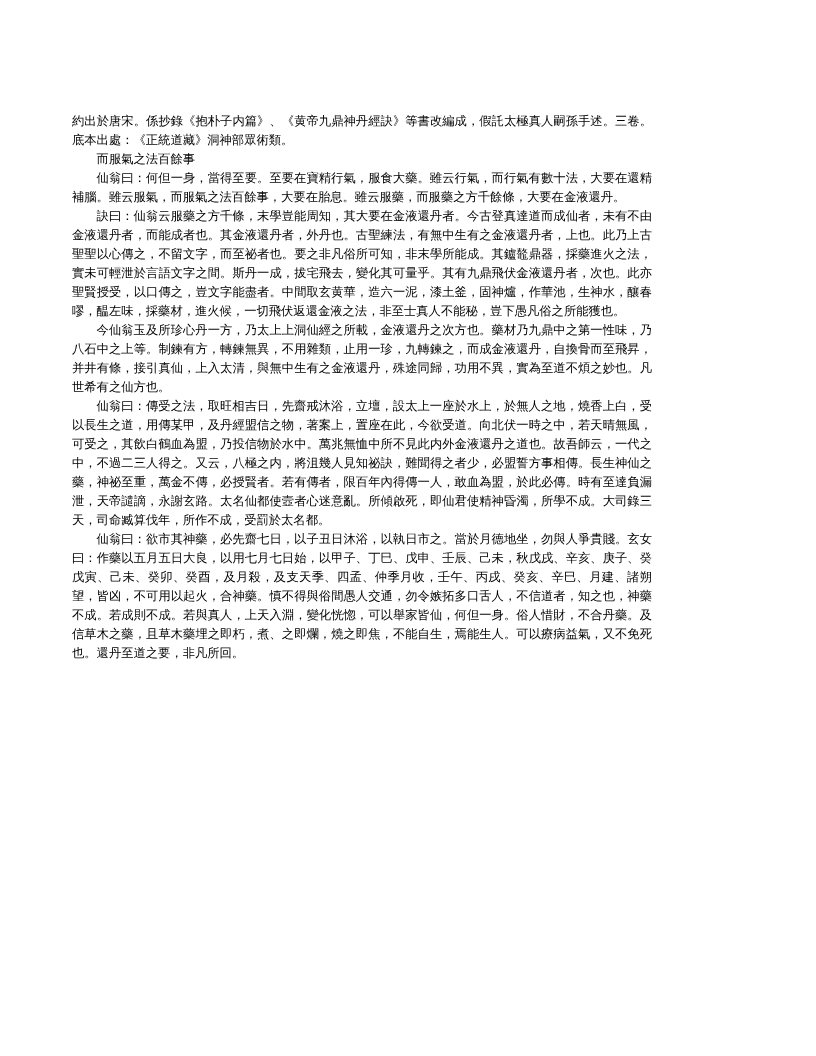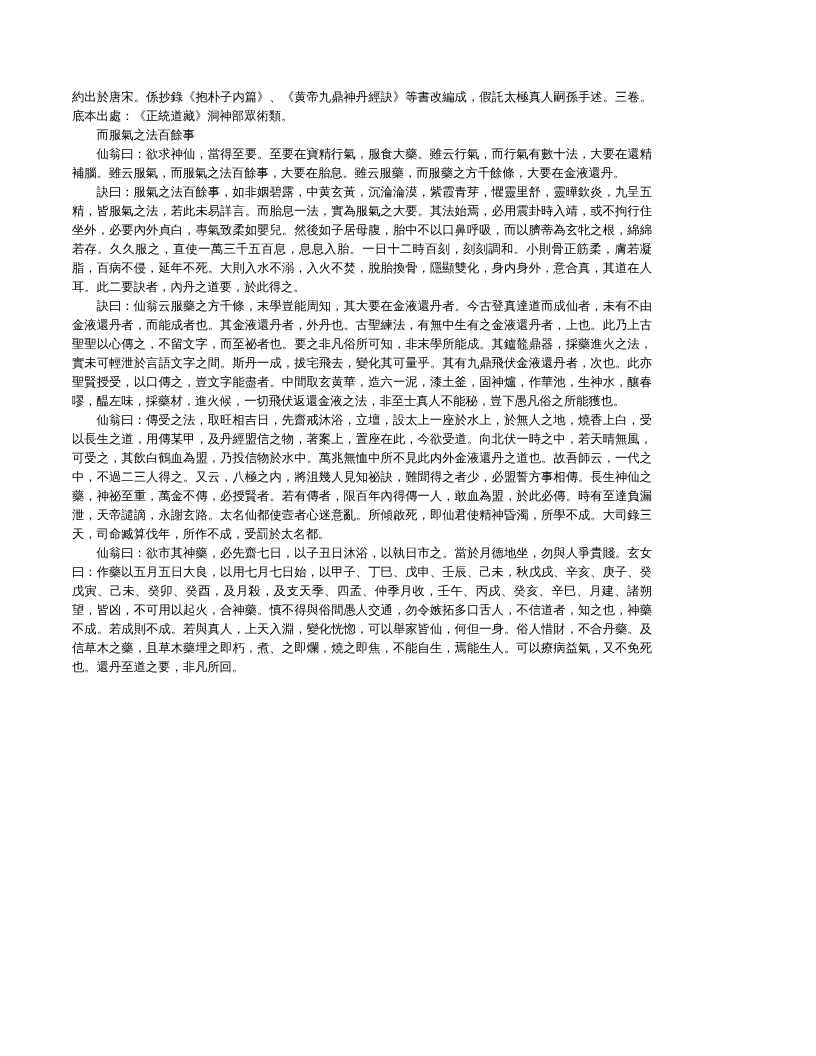--- a/index.html
+++ b/index.html
@@ -6,21 +6,21 @@
     margin: 0;
     padding: 0;
     background: #ffffff;
   }
   .page {
     width: 724px;
     height: 1056px;
     background: #ffffff;
     position: relative;
     box-sizing: border-box;
-    padding: 88px 72px 60px 72px;
+    padding: 112px 72px 60px 72px;
     font-family: "DejaVu Serif", "Liberation Serif", serif;
     color: #000000;
   }
   .doc-body {
     font-size: 12.3px;
     line-height: 19.0px;
     text-align: justify;
     text-justify: inter-ideograph;
   }
   .para {
@@ -36,19 +36,19 @@
     text-indent: 2em;
   }
 </style>
 </head>
 <body>
 
 <div class="page">
   <div class="doc-body">
     <p class="para">約出於唐宋。係抄錄《抱朴子内篇》、《黄帝九鼎神丹經訣》等書改編成，假託太極真人嗣孫手述。三卷。底本出處：《正統道藏》洞神部眾術類。</p>
     <p class="title-line">而服氣之法百餘事</p>
-    <p class="para-indent">仙翁曰：欲求神仙，當得至要。至要在寶精行氣，服食大藥。雖云行氣，而行氣有數十法，大要在還精補腦。雖云服氣，而服氣之法百餘事，大要在胎息。雖云服藥，而服藥之方千餘條，大要在金液還丹。</p>
-    <p class="para-indent">訣曰：服氣之法百餘事，如非姻碧露，中黄玄黃，沉淪淪漠，紫霞青芽，懼靈里舒，靈曄欽炎，九呈五精，皆服氣之法，若此未易詳言。而胎息一法，實為服氣之大要。其法始焉，必用震卦時入靖，或不拘行住坐外，必要內外貞白，專氣致柔如嬰兒。然後如子居母腹，胎中不以口鼻呼吸，而以臍蒂為玄牝之根，綿綿若存。久久服之，直使一萬三千五百息，息息入胎。一日十二時百刻，刻刻調和。小則骨正筋柔，膚若凝脂，百病不侵，延年不死。大則入水不溺，入火不焚，脫胎換骨，隱顯雙化，身内身外，意合真，其道在人耳。此二要訣者，內丹之道要，於此得之。</p>
+    <p class="para-indent">仙翁曰：何但一身，當得至要。至要在寶精行氣，服食大藥。雖云行氣，而行氣有數十法，大要在還精補腦。雖云服氣，而服氣之法百餘事，大要在胎息。雖云服藥，而服藥之方千餘條，大要在金液還丹。</p>
     <p class="para-indent">訣曰：仙翁云服藥之方千條，末學豈能周知，其大要在金液還丹者。今古登真達道而成仙者，未有不由金液還丹者，而能成者也。其金液還丹者，外丹也。古聖練法，有無中生有之金液還丹者，上也。此乃上古聖聖以心傳之，不留文字，而至祕者也。要之非凡俗所可知，非末學所能成。其鑪鼇鼎器，採藥進火之法，實未可輕泄於言語文字之間。斯丹一成，拔宅飛去，變化其可量乎。其有九鼎飛伏金液還丹者，次也。此亦聖賢授受，以口傳之，豈文字能盡者。中間取玄黄華，造六一泥，漆土釜，固神爐，作華池，生神水，釀春嘐，醖左味，採藥材，進火候，一切飛伏返還金液之法，非至士真人不能秘，豈下愚凡俗之所能獲也。</p>
+    <p class="para-indent">今仙翁玉及所珍心丹一方，乃太上上洞仙經之所載，金液還丹之次方也。藥材乃九鼎中之第一性味，乃八石中之上等。制鍊有方，轉鍊無異，不用雜類，止用一珍，九轉鍊之，而成金液還丹，自換骨而至飛昇，并井有條，接引真仙，上入太清，與無中生有之金液還丹，殊途同歸，功用不異，實為至道不煩之妙也。凡世希有之仙方也。</p>
     <p class="para-indent">仙翁曰：傳受之法，取旺相吉日，先齋戒沐浴，立壇，設太上一座於水上，於無人之地，燒香上白，受以長生之道，用傳某甲，及丹經盟信之物，著案上，置座在此，今欲受道。向北伏一時之中，若天晴無風，可受之，其飲白鶴血為盟，乃投信物於水中。萬兆無恤中所不見此内外金液還丹之道也。故吾師云，一代之中，不過二三人得之。又云，八極之内，將沮幾人見知祕訣，難聞得之者少，必盟誓方事相傳。長生神仙之藥，神祕至重，萬金不傳，必授賢者。若有傳者，限百年內得傳一人，敢血為盟，於此必傳。時有至達負漏泄，天帝譴謫，永謝玄路。太名仙都使壼者心迷意亂。所傾啟死，即仙君使精神昏濁，所學不成。大司錄三天，司命臧算伐年，所作不成，受罰於太名都。</p>
     <p class="para-indent">仙翁曰：欲市其神藥，必先齋七日，以子丑日沐浴，以執日市之。當於月德地坐，勿與人爭貴賤。玄女曰：作藥以五月五日大良，以用七月七日始，以甲子、丁巳、戊申、壬辰、己未，秋戊戌、辛亥、庚子、癸戊寅、己未、癸卯、癸酉，及月殺，及支天季、四孟、仲季月收，壬午、丙戌、癸亥、辛巳、月建、諸朔望，皆凶，不可用以起火，合神藥。慎不得與俗間愚人交通，勿令嫉拓多口舌人，不信道者，知之也，神藥不成。若成則不成。若與真人，上天入淵，變化恍惚，可以舉家皆仙，何但一身。俗人惜財，不合丹藥。及信草木之藥，且草木藥埋之即朽，煮、之即爛，燒之即焦，不能自生，焉能生人。可以療病益氣，又不免死也。還丹至道之要，非凡所回。</p>
   </div>
 </div>
 
 </body></html>

